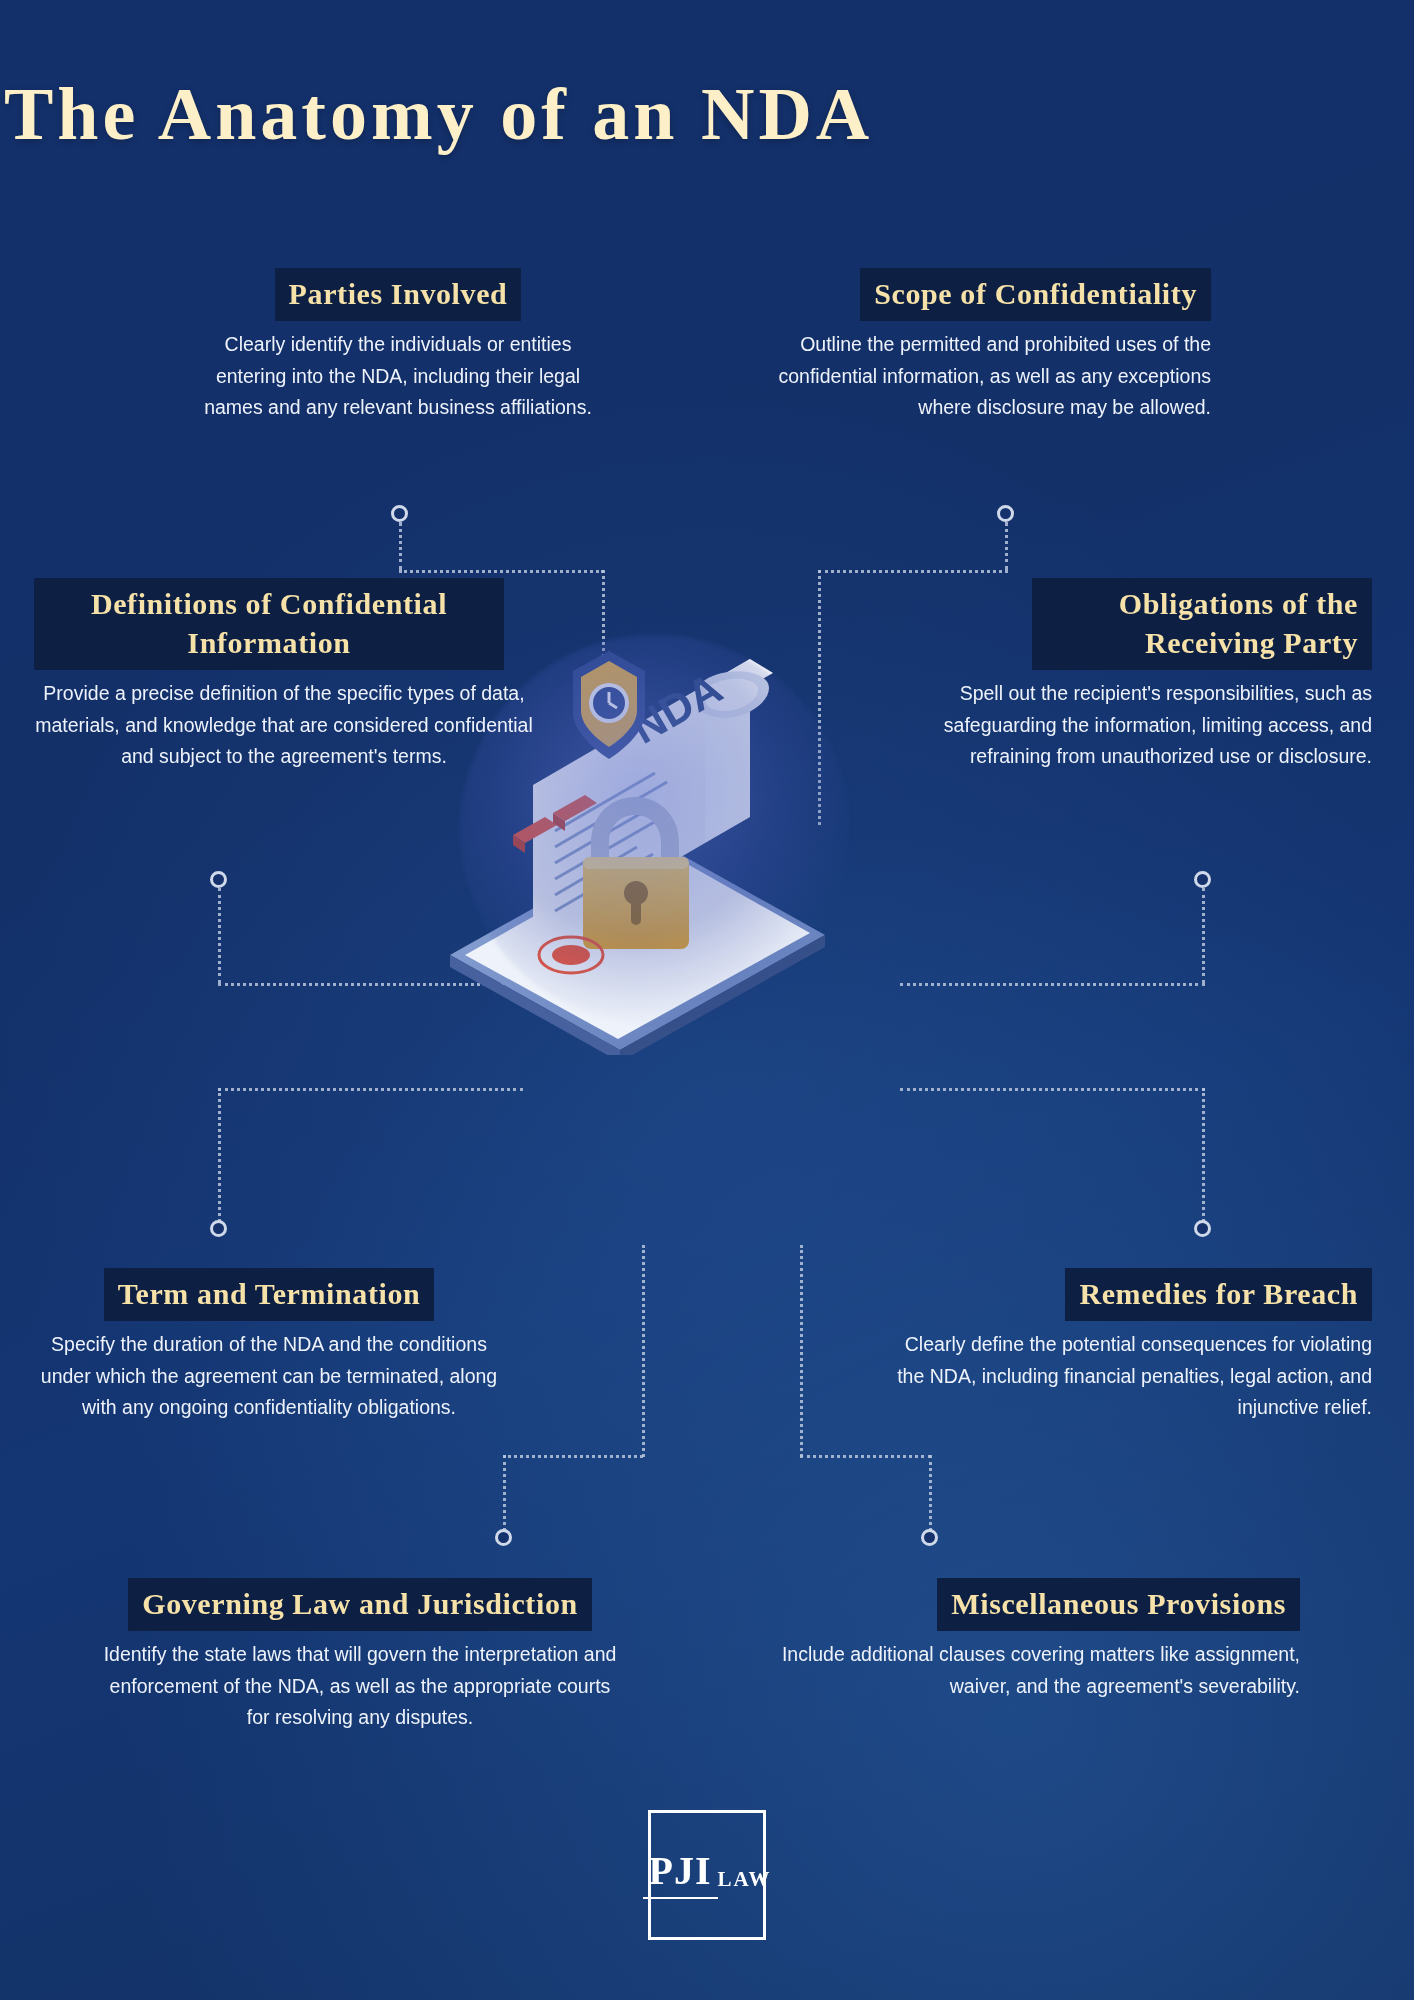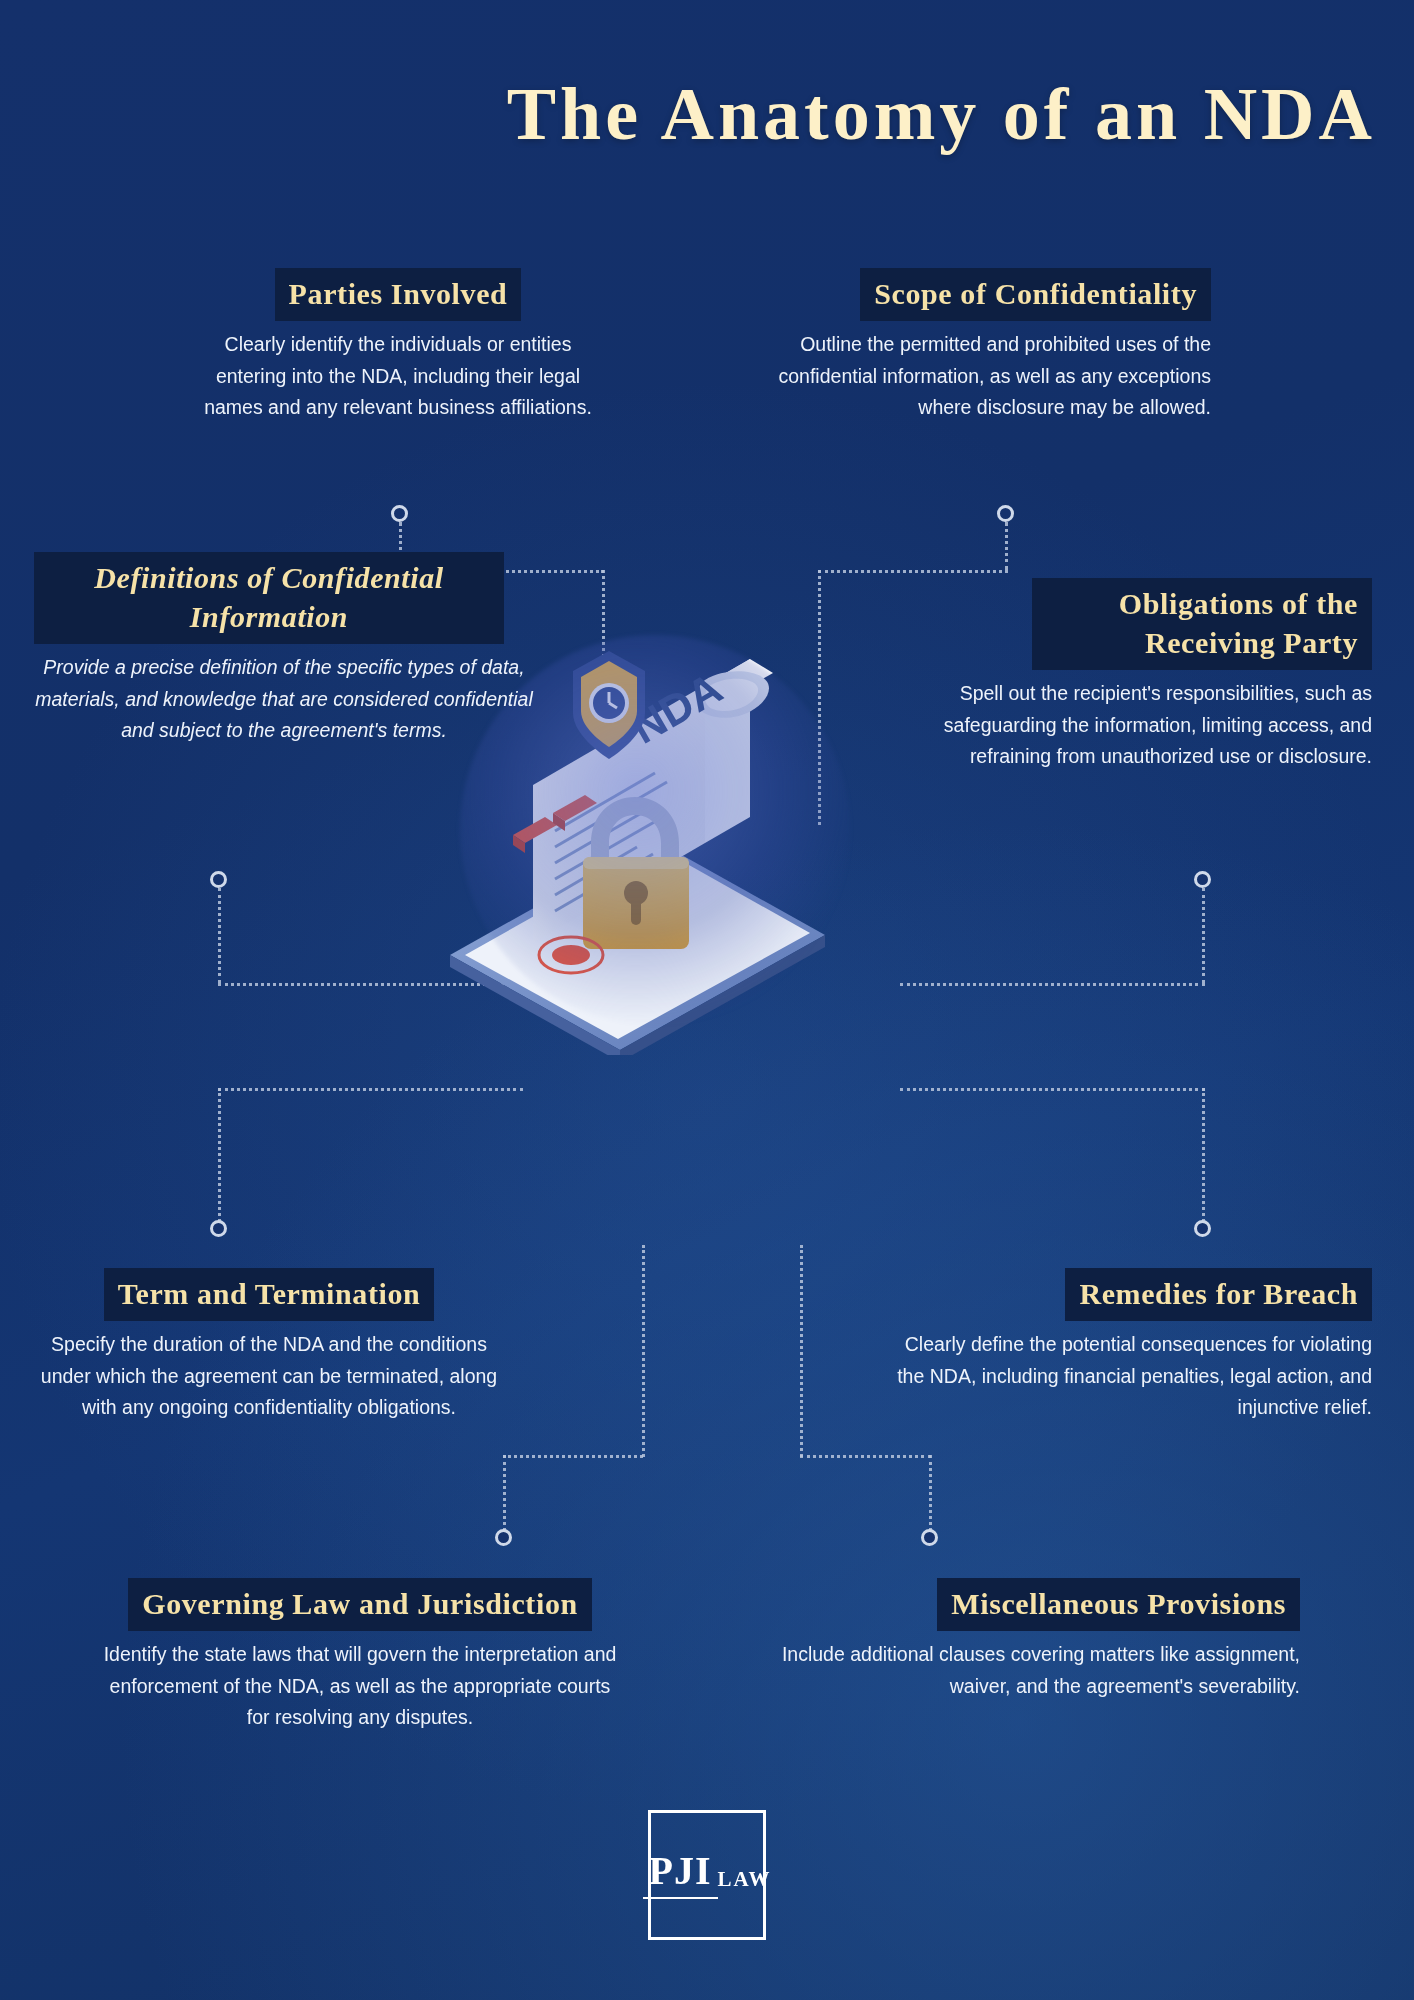--- a/index.html
+++ b/index.html
@@ -10,21 +10,21 @@
       radial-gradient(circle at 50% 55%, rgba(35,78,145,0.45) 0%, rgba(35,78,145,0) 55%),
       linear-gradient(160deg,#14306b 0%,#133069 35%,#143673 60%,#123062 100%);
     font-family:"Liberation Sans", sans-serif;
     color:#ffffff;
     position:relative;
   }
   .canvas{position:absolute;inset:0;}
 
   
   .title{
-    position:absolute;top:72px;left:12px;width:1364px;text-align:right;
+    position:absolute;top:72px;left:4px;width:1364px;text-align:left;
     font-family:"Liberation Serif", serif;
     font-size:74px;font-weight:700;letter-spacing:4px;
     color:#fdf0c8;
     text-shadow:0 2px 6px rgba(0,0,0,0.25);
   }
 
   
   .block{position:absolute;}
   .bhead{
     display:inline-block;
@@ -220,21 +220,21 @@
     <div class="bbody">Clearly identify the individuals or entities entering into the NDA, including their legal names and any relevant business affiliations.</div>
   </div>
 
   <div class="block right" style="left:746px;top:268px;width:465px;">
     <div class="headwrap">
       <span class="bhead">Scope of Confidentiality</span>
     </div>
     <div class="bbody">Outline the permitted and prohibited uses of the confidential information, as well as any exceptions where disclosure may be allowed.</div>
   </div>
 
-  <div class="block left" style="left:34px;top:552px;width:500px;font-style:italic;">
+  <div class="block left" style="left:34px;top:578px;width:500px;">
     <div class="headwrap" style="max-width:470px;">
       <span class="bhead">Definitions of Confidential Information</span>
     </div>
     <div class="bbody">Provide a precise definition of the specific types of data, materials, and knowledge that are considered confidential and subject to the agreement's terms.</div>
   </div>
 
   <div class="block right" style="left:862px;top:578px;width:510px;">
     <div class="headwrap" style="max-width:340px;margin-left:auto;">
       <span class="bhead">Obligations of the Receiving Party</span>
     </div>

